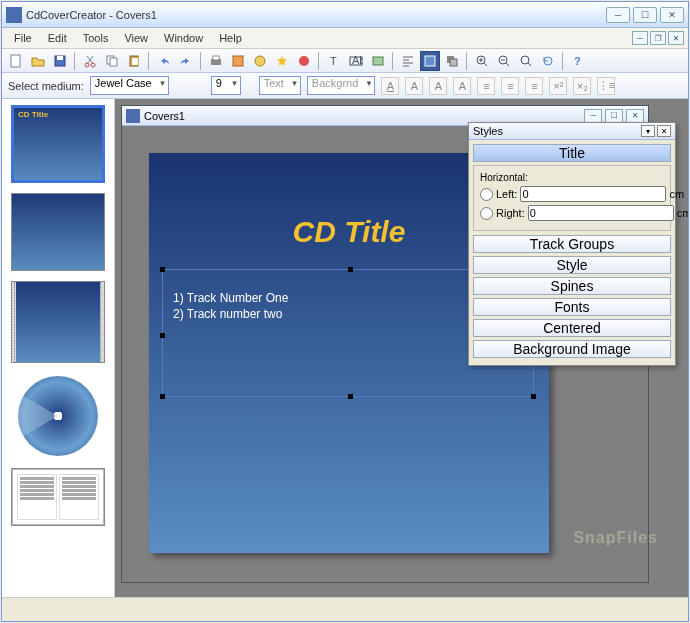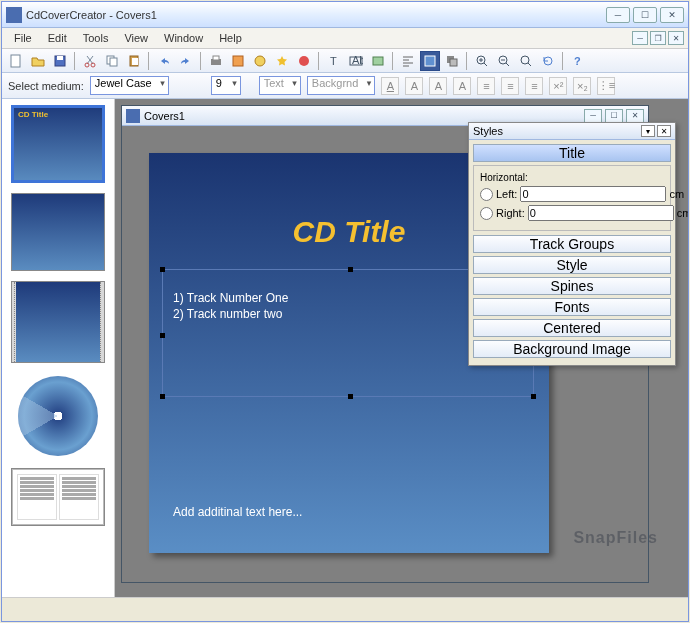--- a/index.html
+++ b/index.html
@@ -61,21 +61,21 @@
 .sp-body{padding:4px}
 .sp-section-btn{width:100%;height:18px;background:linear-gradient(#fcfdff,#e4ecf8);border:1px solid #9ab;margin-bottom:3px;font-size:14px}
 .sp-section-btn.active{background:linear-gradient(#d0e0ff,#a8c4f0)}
 .sp-section-content{border:1px solid #bbb;padding:6px;margin-bottom:4px;background:#ece9d8}
 .sp-row{display:flex;align-items:center;gap:4px;margin-bottom:4px;font-size:10px}
 .sp-cols{display:flex;gap:8px}
 .sp-col{flex:1}
 .sp-col label{font-size:10px;display:block;margin-bottom:3px}
 .sp-radio{display:flex;align-items:center;gap:3px;font-size:10px;margin-bottom:3px}
 .status{height:21px;background:#ece9d8;border-top:1px solid #ccc;display:flex;align-items:center;padding:0 6px;font-size:10px;color:#444}
-.watermark{position:absolute;right:30px;bottom:50px;color:#0f172a;font-size:16px;font-weight:bold;opacity:.3;letter-spacing:1px;pointer-events:none}
+.watermark{position:absolute;right:30px;bottom:50px;color:#fef9c3;font-size:16px;font-weight:bold;opacity:.3;letter-spacing:1px;pointer-events:none}
 svg{display:block}
 </style>
 </head>
 <body>
 
 <div class="window">
  <div class="titlebar">
   <div class="titlebar-icon"></div>
   <div class="titlebar-text">CdCoverCreator - Covers1</div>
   <div class="tb-btn">─</div>
@@ -307,21 +307,20 @@
                   <span class="h-tl"></span>
                   <span class="h-tm"></span>
                   <span class="h-tr"></span>
                   <span class="h-ml"></span>
                   <span class="h-mr"></span>
                   <span class="h-bl"></span>
                   <span class="h-bm"></span>
                   <span class="h-br"></span>
                 </div>
       </div>
-      <div class="add-text">Add additinal text here...</div>
      </div>
     </div>
    </div>
    <div class="style-panel">
     <div class="sp-tb">
      <span>Styles</span>
      <div class="sp-tb-btns">
               <span>▾</span>
               <span>✕</span>
             </div>

